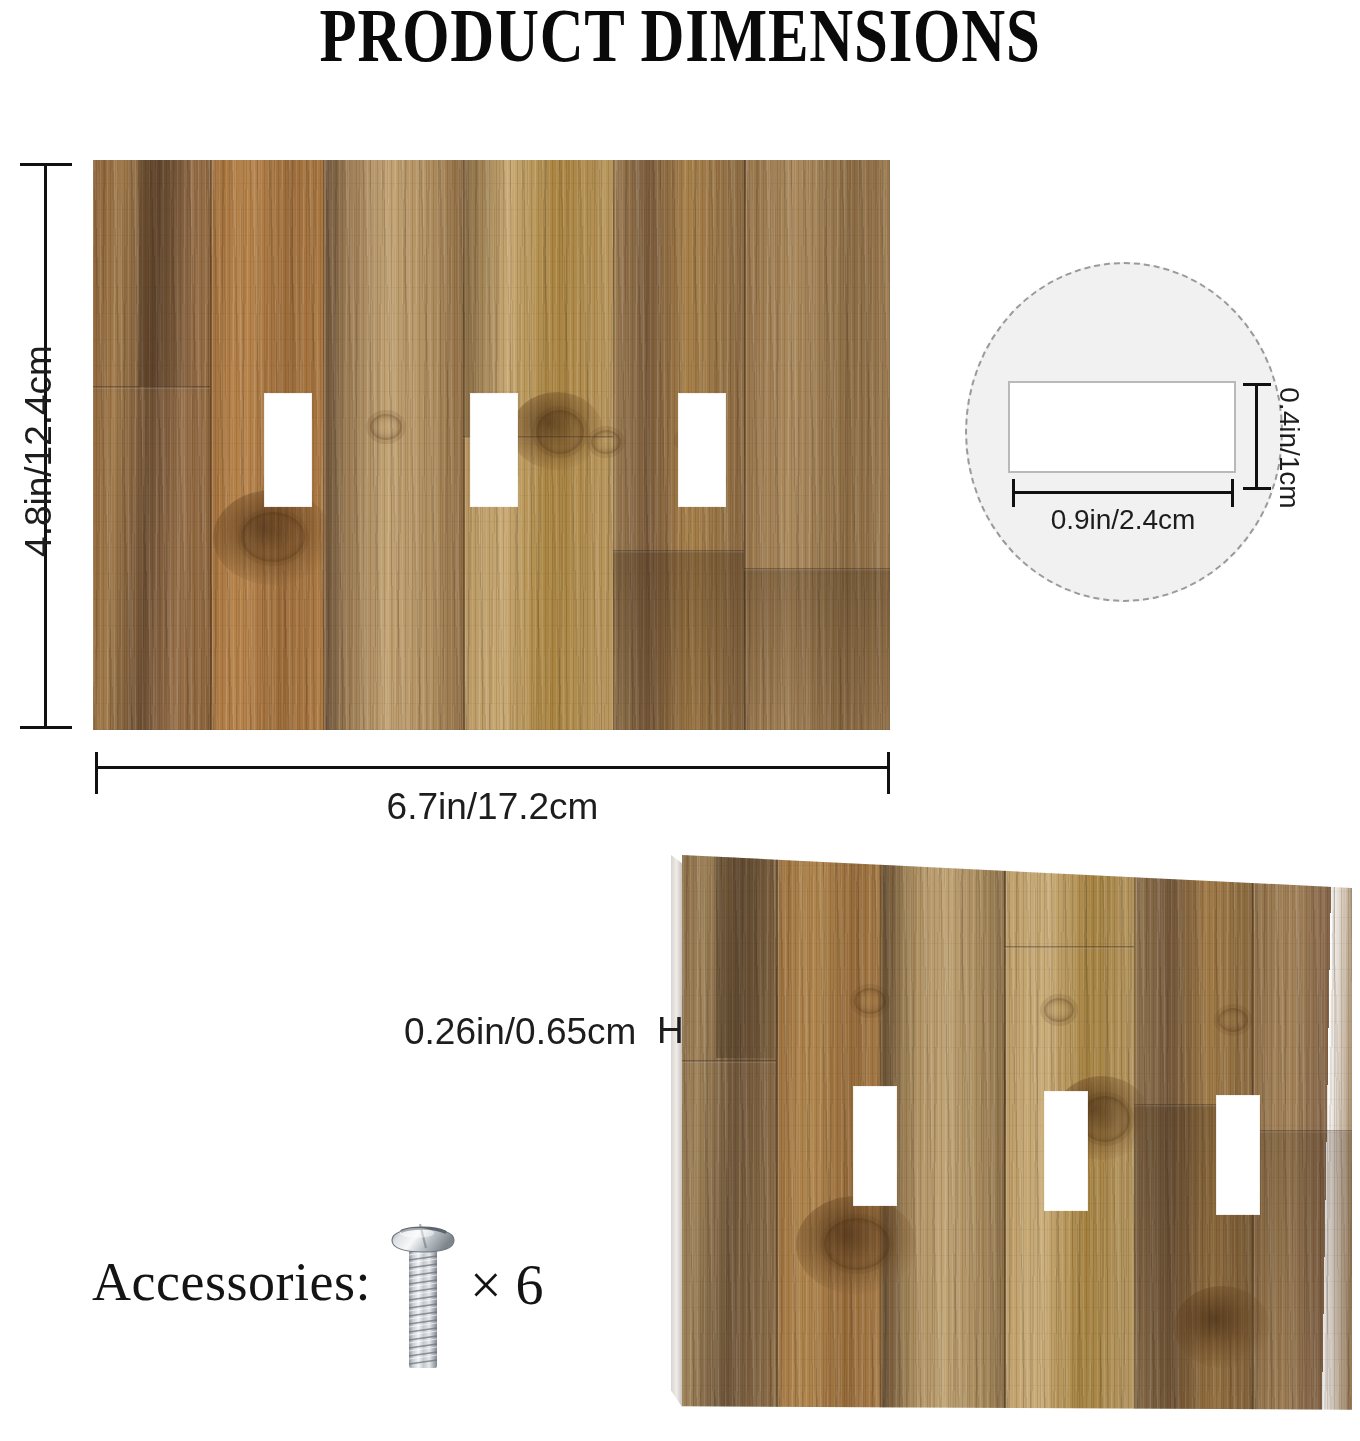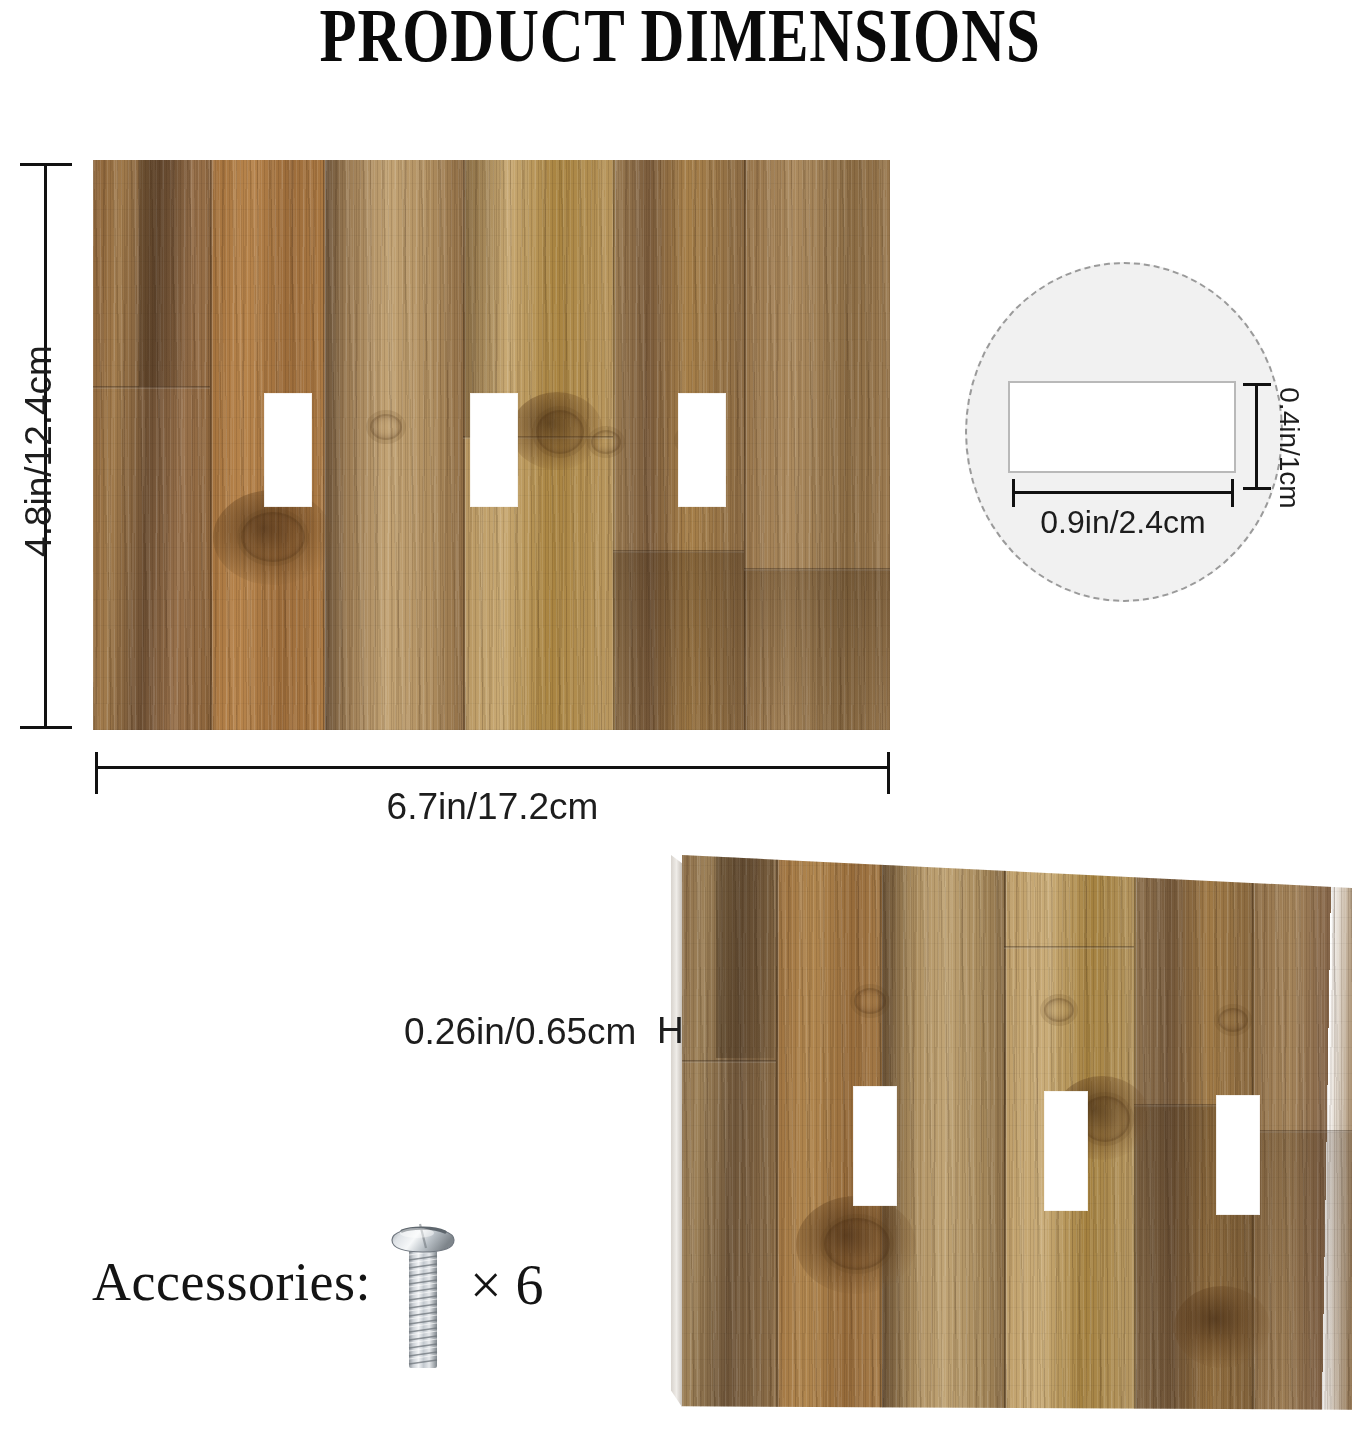--- a/index.html
+++ b/index.html
@@ -171,21 +171,21 @@
 <div class="cap-v" style="left:95px;top:752px;height:42px;"></div>
 <div class="cap-v" style="left:887px;top:752px;height:42px;"></div>
 <div class="dimlabel" style="left:95px;top:786px;width:795px;text-align:center;font-size:37px;">6.7in/17.2cm</div>
 
 <div id="inset-circle"></div>
 <div id="inset-rect"></div>
 
 <div class="dimline-h" style="left:1012px;top:491px;width:222px;height:3px;background:#111;"></div>
 <div class="cap-v" style="left:1012px;top:479px;height:28px;"></div>
 <div class="cap-v" style="left:1231px;top:479px;height:28px;"></div>
-<div class="dimlabel" style="left:1000px;top:504px;width:246px;text-align:center;font-size:32px;">0.9in/2.4cm</div>
+<div class="dimlabel" style="left:1000px;top:504px;width:246px;text-align:center;font-size:28px;">0.9in/2.4cm</div>
 
 <div class="dimline-v" style="left:1255px;top:383px;height:107px;"></div>
 <div class="cap-h" style="left:1243px;top:383px;width:28px;"></div>
 <div class="cap-h" style="left:1243px;top:487px;width:28px;"></div>
 <div class="dimlabel" style="left:1199px;top:432px;width:180px;text-align:center;font-size:28px;transform:rotate(90deg);">0.4in/1cm</div>
 
 <div class="plate" id="plate-bottom" style="left:676px;top:846px;width:676px;height:566px;
             clip-path:polygon(0.9% 1.6%, 100% 7.4%, 100% 99.6%, 0.9% 99.0%);
             transform:none;">
 

